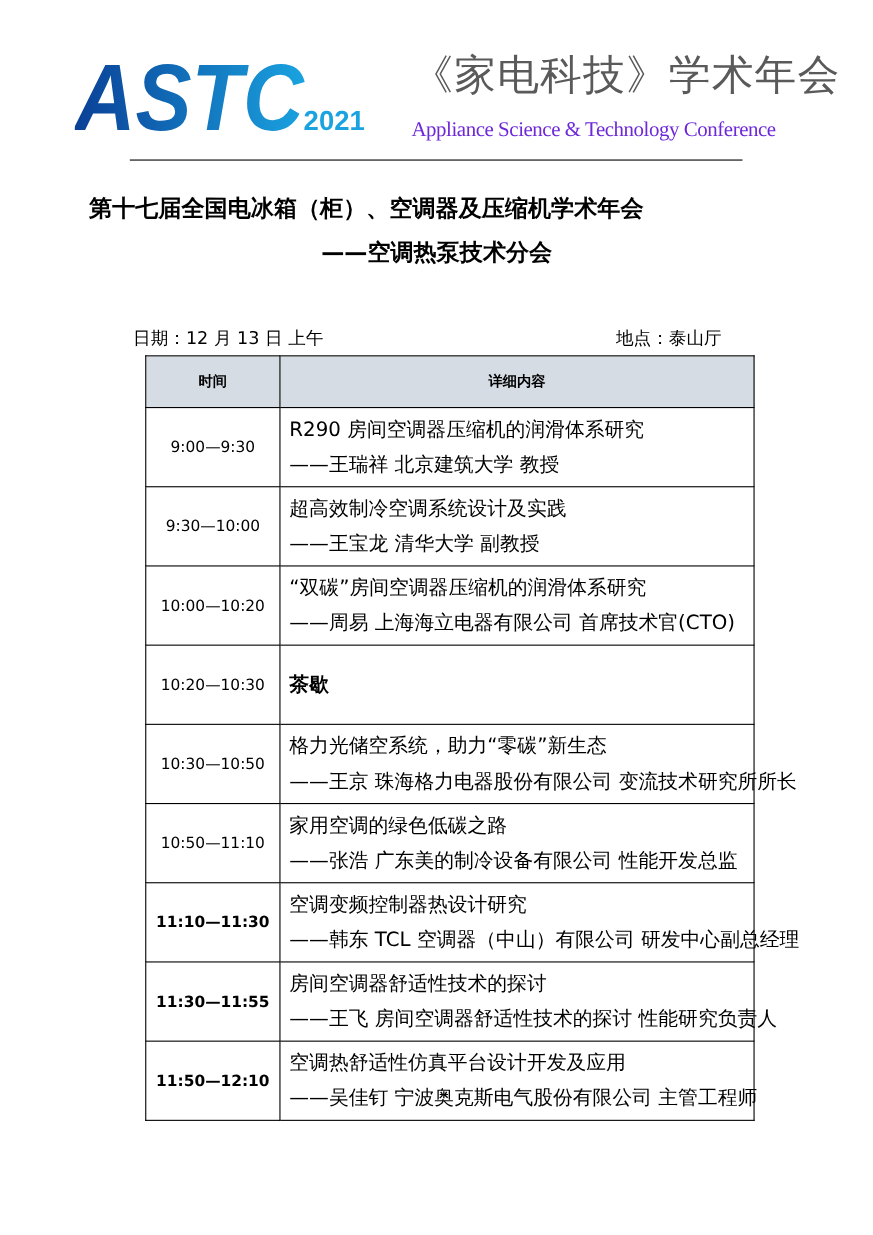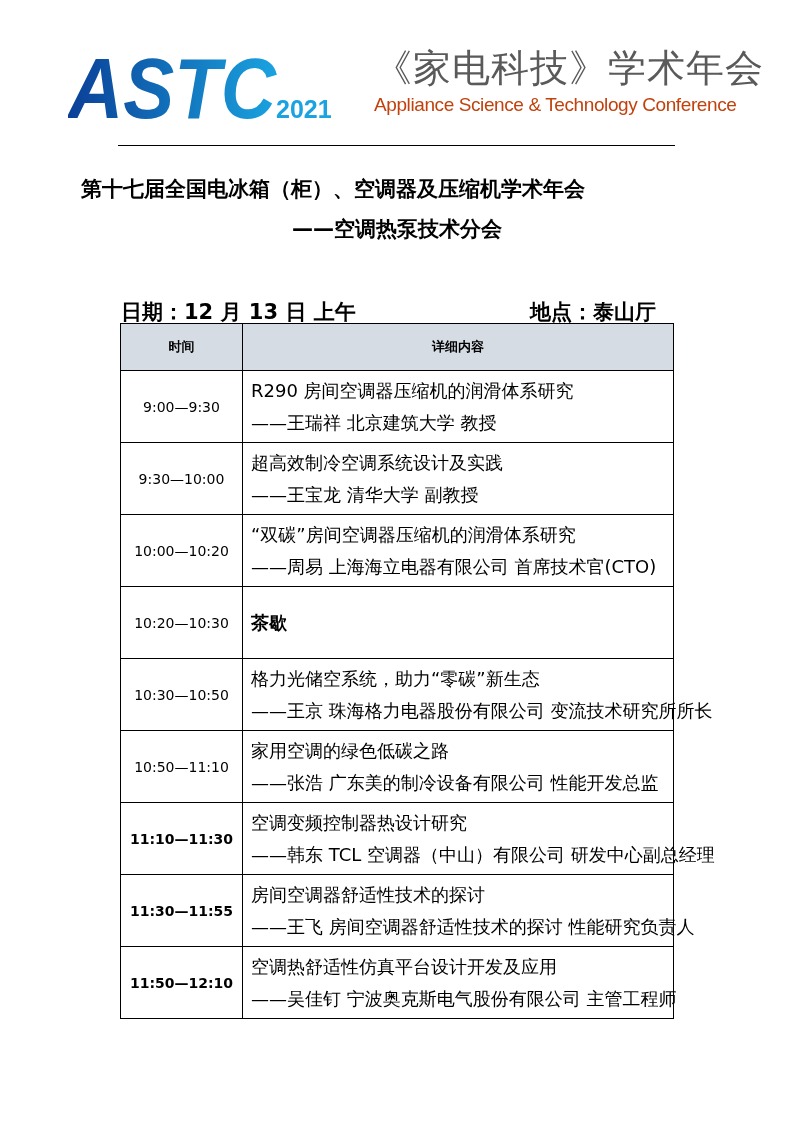--- a/index.html
+++ b/index.html
@@ -4,32 +4,32 @@
 <style>
   html, body { margin: 0; padding: 0; background: #ffffff; }
   body { width: 794px; height: 1123px; position: relative; overflow: hidden;
          font-family: "DejaVu Sans", "Liberation Sans", sans-serif; color: #000; }
 
   .logo { position: absolute; left: 68px; top: 46px; width: 270px; height: 78px; text-align: center; }
   .logo svg { display: block; }
 
   .conf { position: absolute; left: 374px; top: 46px; width: 350px; }
   .conf-cn { font-size: 38px; line-height: 44px; color: #5a5a5a; font-weight: 400; letter-spacing: 1px; white-space: nowrap; }
-  .conf-en { font-size: 19px; line-height: 22px; color: #c2410c; font-family: Liberation Sans, sans-serif; margin-top: 4px; white-space: nowrap; letter-spacing: -0.4px; }
+  .conf-en { font-size: 19px; line-height: 22px; color: #6d28d9; font-family: Liberation Serif, serif; margin-top: 18px; white-space: nowrap; letter-spacing: -0.4px; }
 
   .rule { position: absolute; left: 118px; top: 145px; width: 557px; height: 1px; background: #000; }
 
   .title1 { position: absolute; left: 0; top: 174px; width: 666px; text-align: center; font-size: 21px; font-weight: bold; line-height: 30px; }
   .title2 { position: absolute; left: 0; top: 214px; width: 794px; text-align: center; font-size: 21px; font-weight: bold; line-height: 30px; }
 
-  .info { position: absolute; left: 121px; top: 298px; width: 535px; height: 26px; font-size: 21px; font-weight: bold; }
+  .info { position: absolute; left: 121px; top: 298px; width: 535px; height: 26px; font-size: 16px; font-weight: normal; }
   .info .date { position: absolute; left: 0; top: 0; white-space: nowrap; }
   .info .place { position: absolute; right: 0; top: 0; white-space: nowrap; }
 
-  table.agenda { position: absolute; left: 120px; top: 323px; width: 554px; border-collapse: collapse; table-layout: fixed; }
+  table.agenda { position: absolute; left: 132px; top: 323px; width: 554px; border-collapse: collapse; table-layout: fixed; }
   table.agenda td, table.agenda th { border: 1px solid #000; padding: 0; }
   table.agenda th { background: #d5dce4; height: 46px; font-size: 13px; font-weight: bold; text-align: center; }
   .col-time { width: 122px; }
   td.time { text-align: center; font-size: 14px; height: 71px; vertical-align: middle; }
   td.time.boldish { font-weight: 600; }
   td.detail { font-size: 18px; padding-left: 8px !important; vertical-align: middle; }
   .line { line-height: 32px; white-space: nowrap; }
   .break { font-weight: bold; }
 </style>
 </head>

